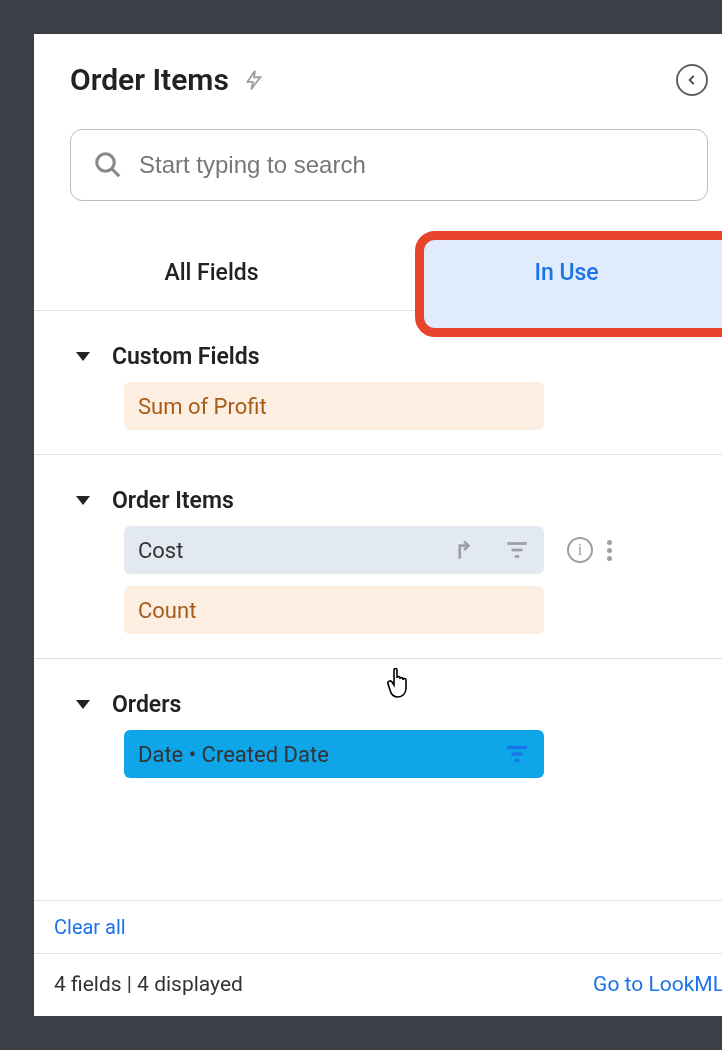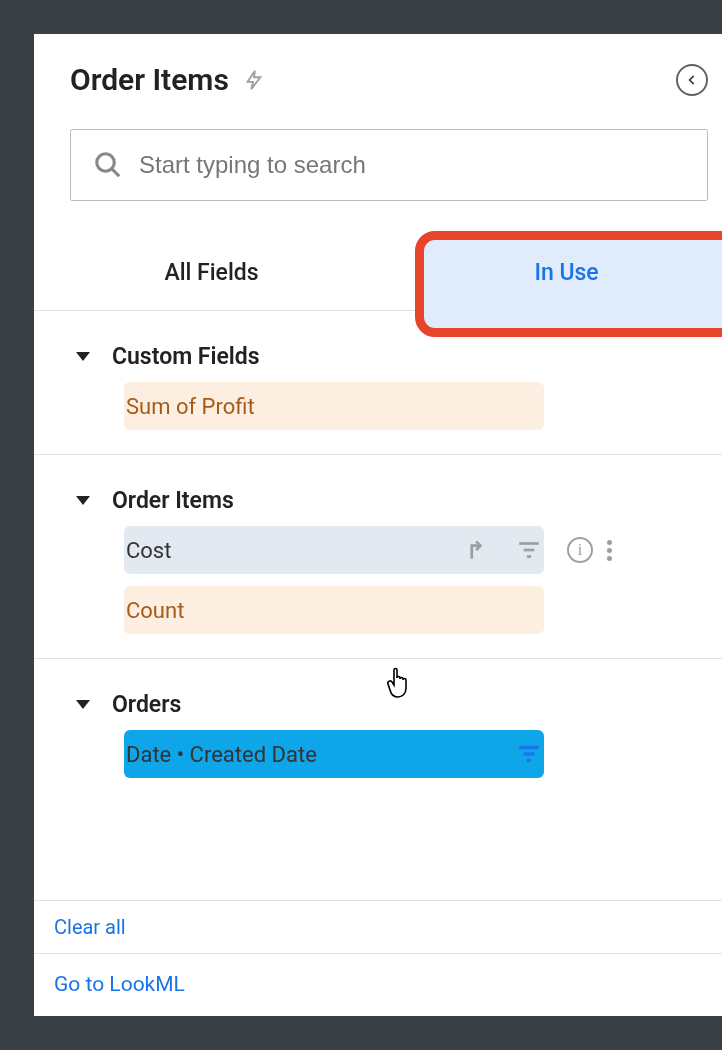--- a/index.html
+++ b/index.html
@@ -61,21 +61,21 @@
     font-weight: 600;
     color: #222;
   }
   .search-options {
     font-size: 22px;
     color: #1a73e8;
     cursor: pointer;
   }
   .search-box {
     border: 1px solid #bdbdbd;
-    border-radius: 2px;
+    border-radius: 12px;
     height: 72px;
     display: flex;
     align-items: center;
     padding: 15px 22px;
     gap: 16px;
   }
   .search-box svg {
     width: 30px; height: 30px;
     color: #888;
   }
@@ -161,21 +161,21 @@
     font-size: 23px;
     font-weight: 600;
     color: #222;
   }
   .field {
     margin: 12px 24px 0 90px;
     height: 48px;
     border-radius: 6px;
     display: flex;
     align-items: center;
-    padding: 0 2px;
+    padding: 0 14px;
     font-size: 22px;
     gap: 10px;
     position: relative;
     cursor: pointer;
   }
   .field.orange { background: #fceee1; color: #a65c16; max-width: 420px; }
   .field.blue   { background: #e2e9f1; color: #333; max-width: 420px; gap: 28px; }
   .field.blue-wide { background: #0ea5e9; color: #333; max-width: 420px; }
   .field .spacer { flex: 1; }
   .field-icon { color: #9aa0a6; width: 26px; height: 26px; display:flex; align-items:center; justify-content:center; }
@@ -343,20 +343,21 @@
 
     <svg class="scroll-ind-bot" viewBox="0 0 24 24" fill="currentColor">
         <path d="M4 8 L12 16 L20 8 Z"></path>
       </svg>
   </div>
 
   <div class="footer-links">
     <a>Clear all</a>
   </div>
   <div class="footer-status">
+    <span>4 fields | 4 displayed</span>
     <a>Go to LookML</a>
   </div>
 
   <svg class="cursor-hand" viewBox="0 0 32 36">
     <path d="M10 16 L10 6 C10 4 13 4 13 6 L13 14 C13 12 16 12 16 14 L16 15 C16 13 19 13 19 15 L19 16 C19 14 22 14 22 16 L22 24 C22 30 18 33 14 33 C10 33 7 30 6 26 L4 20 C3 17 7 16 8 18 L10 21 Z" fill="#fff" stroke="#000" stroke-width="1.6"></path>
   </svg>
 
 </div>
 
 </body></html>

